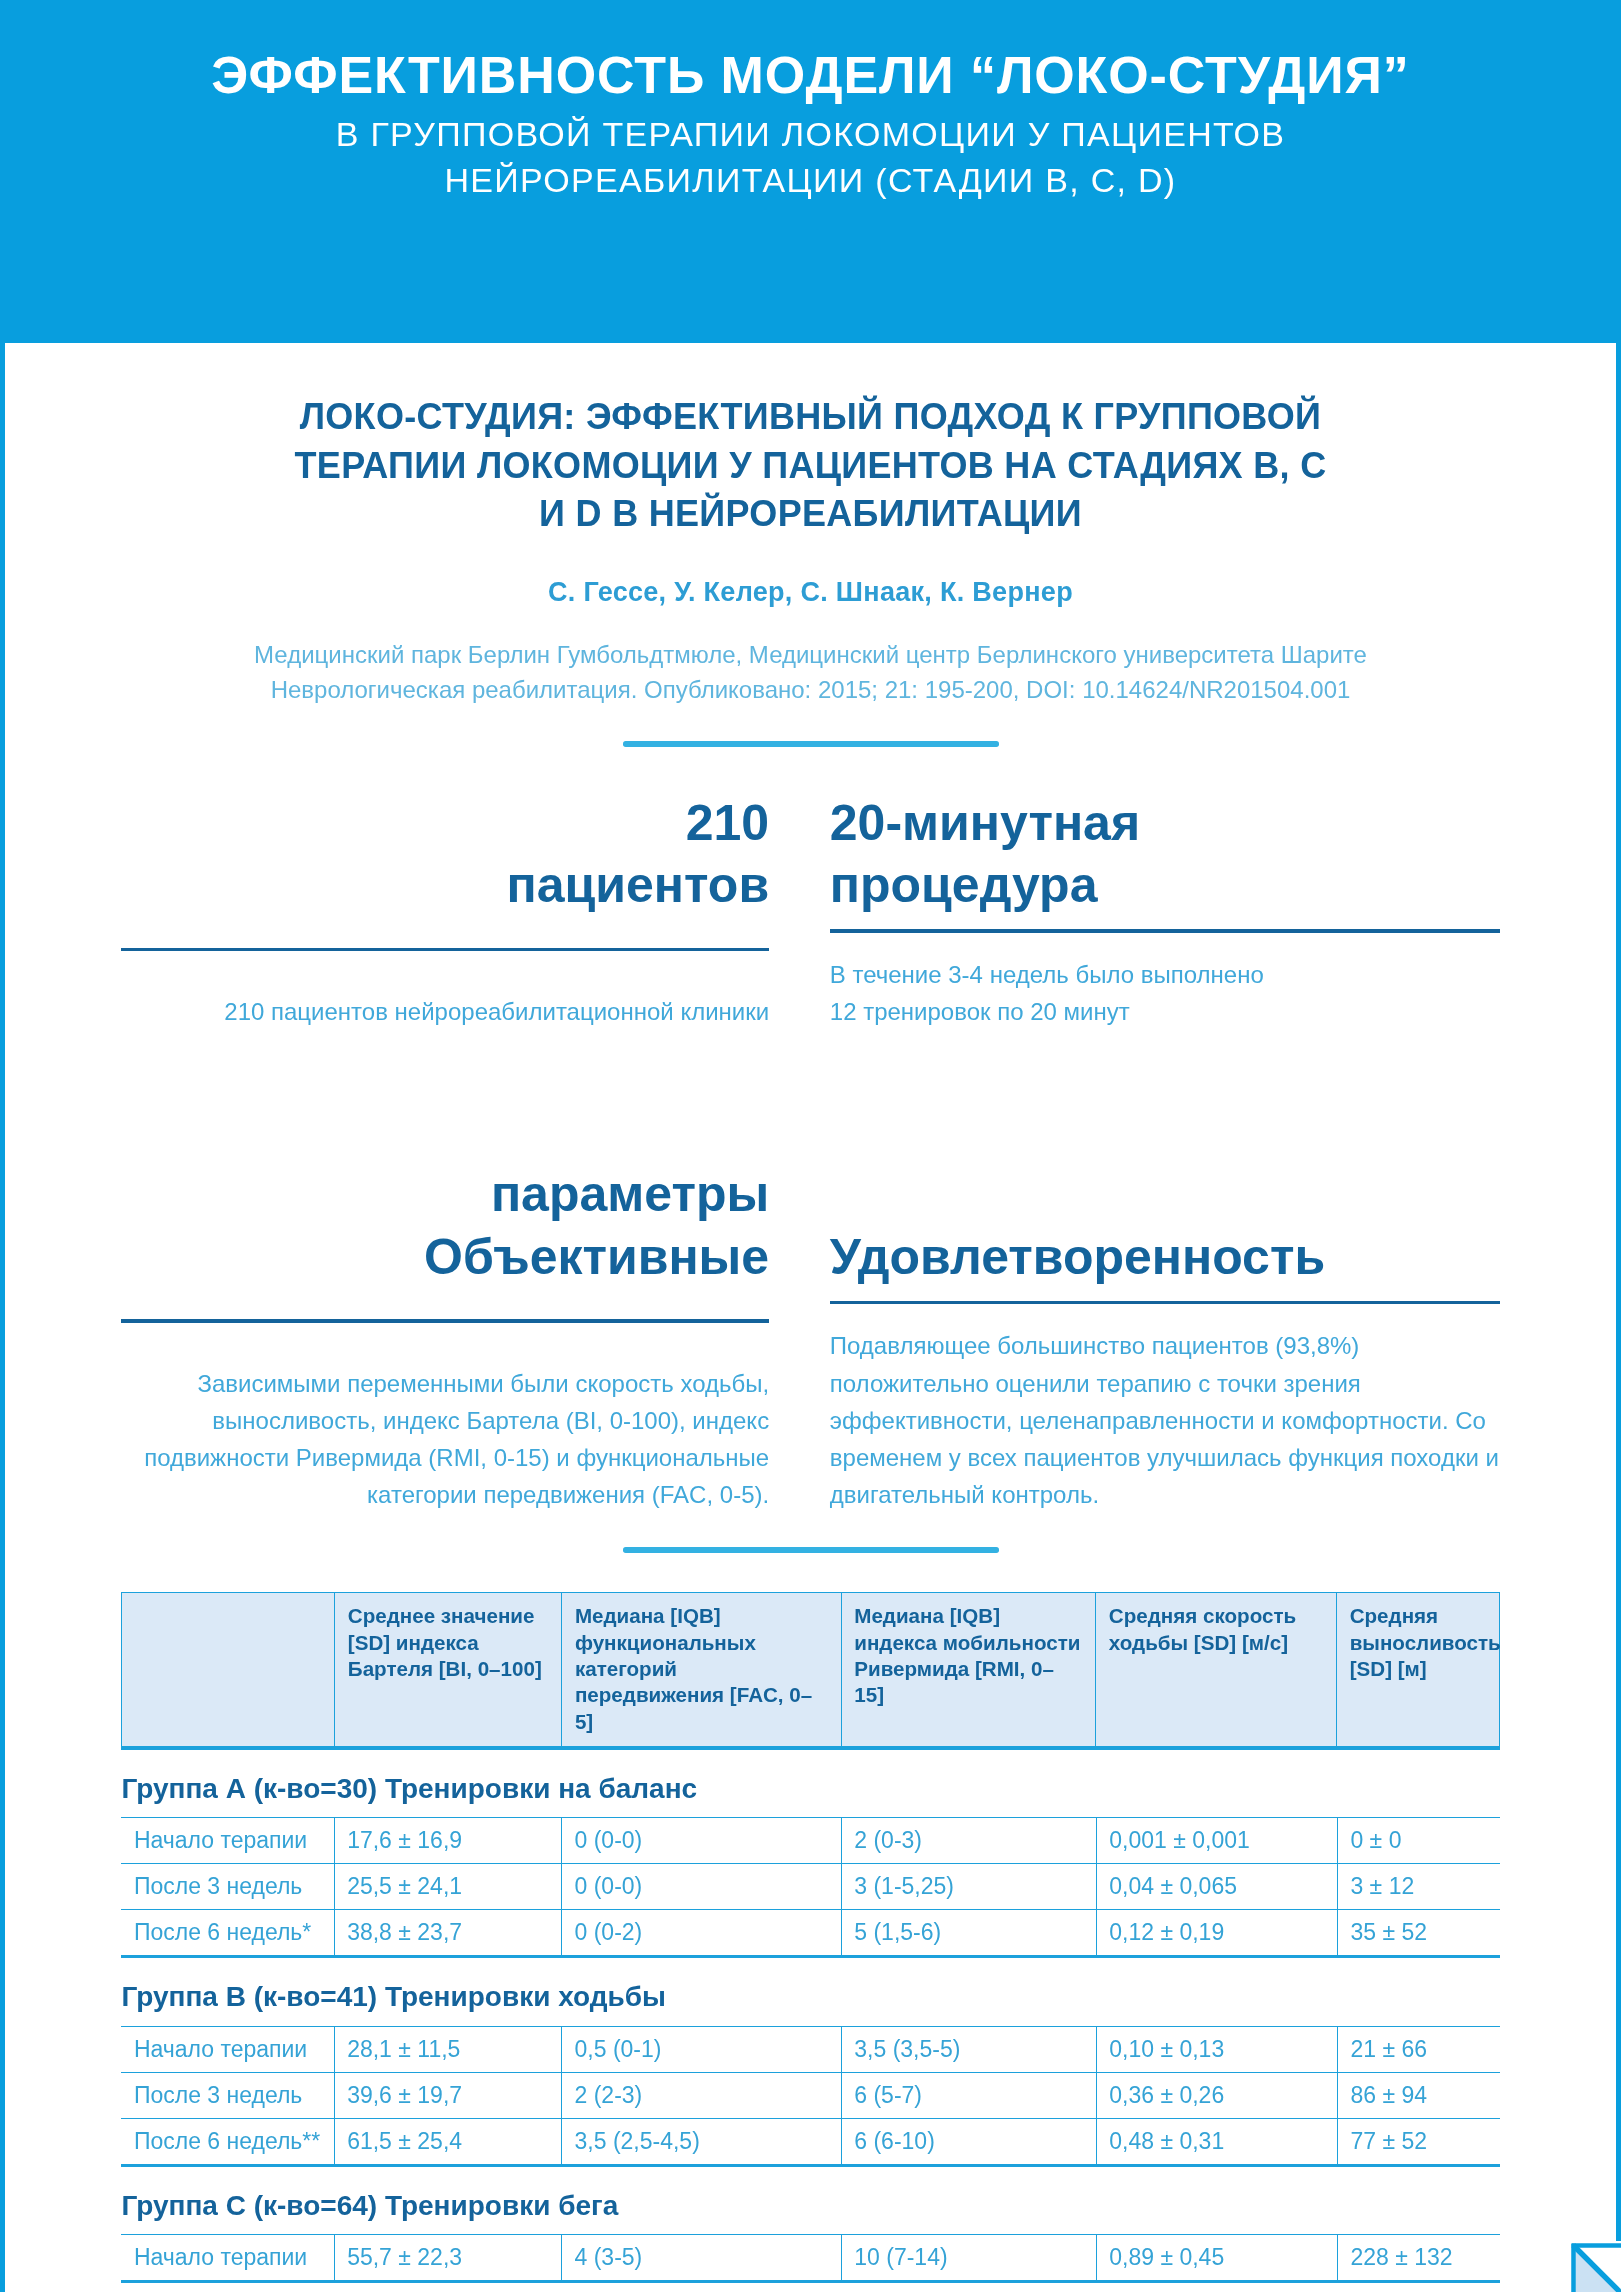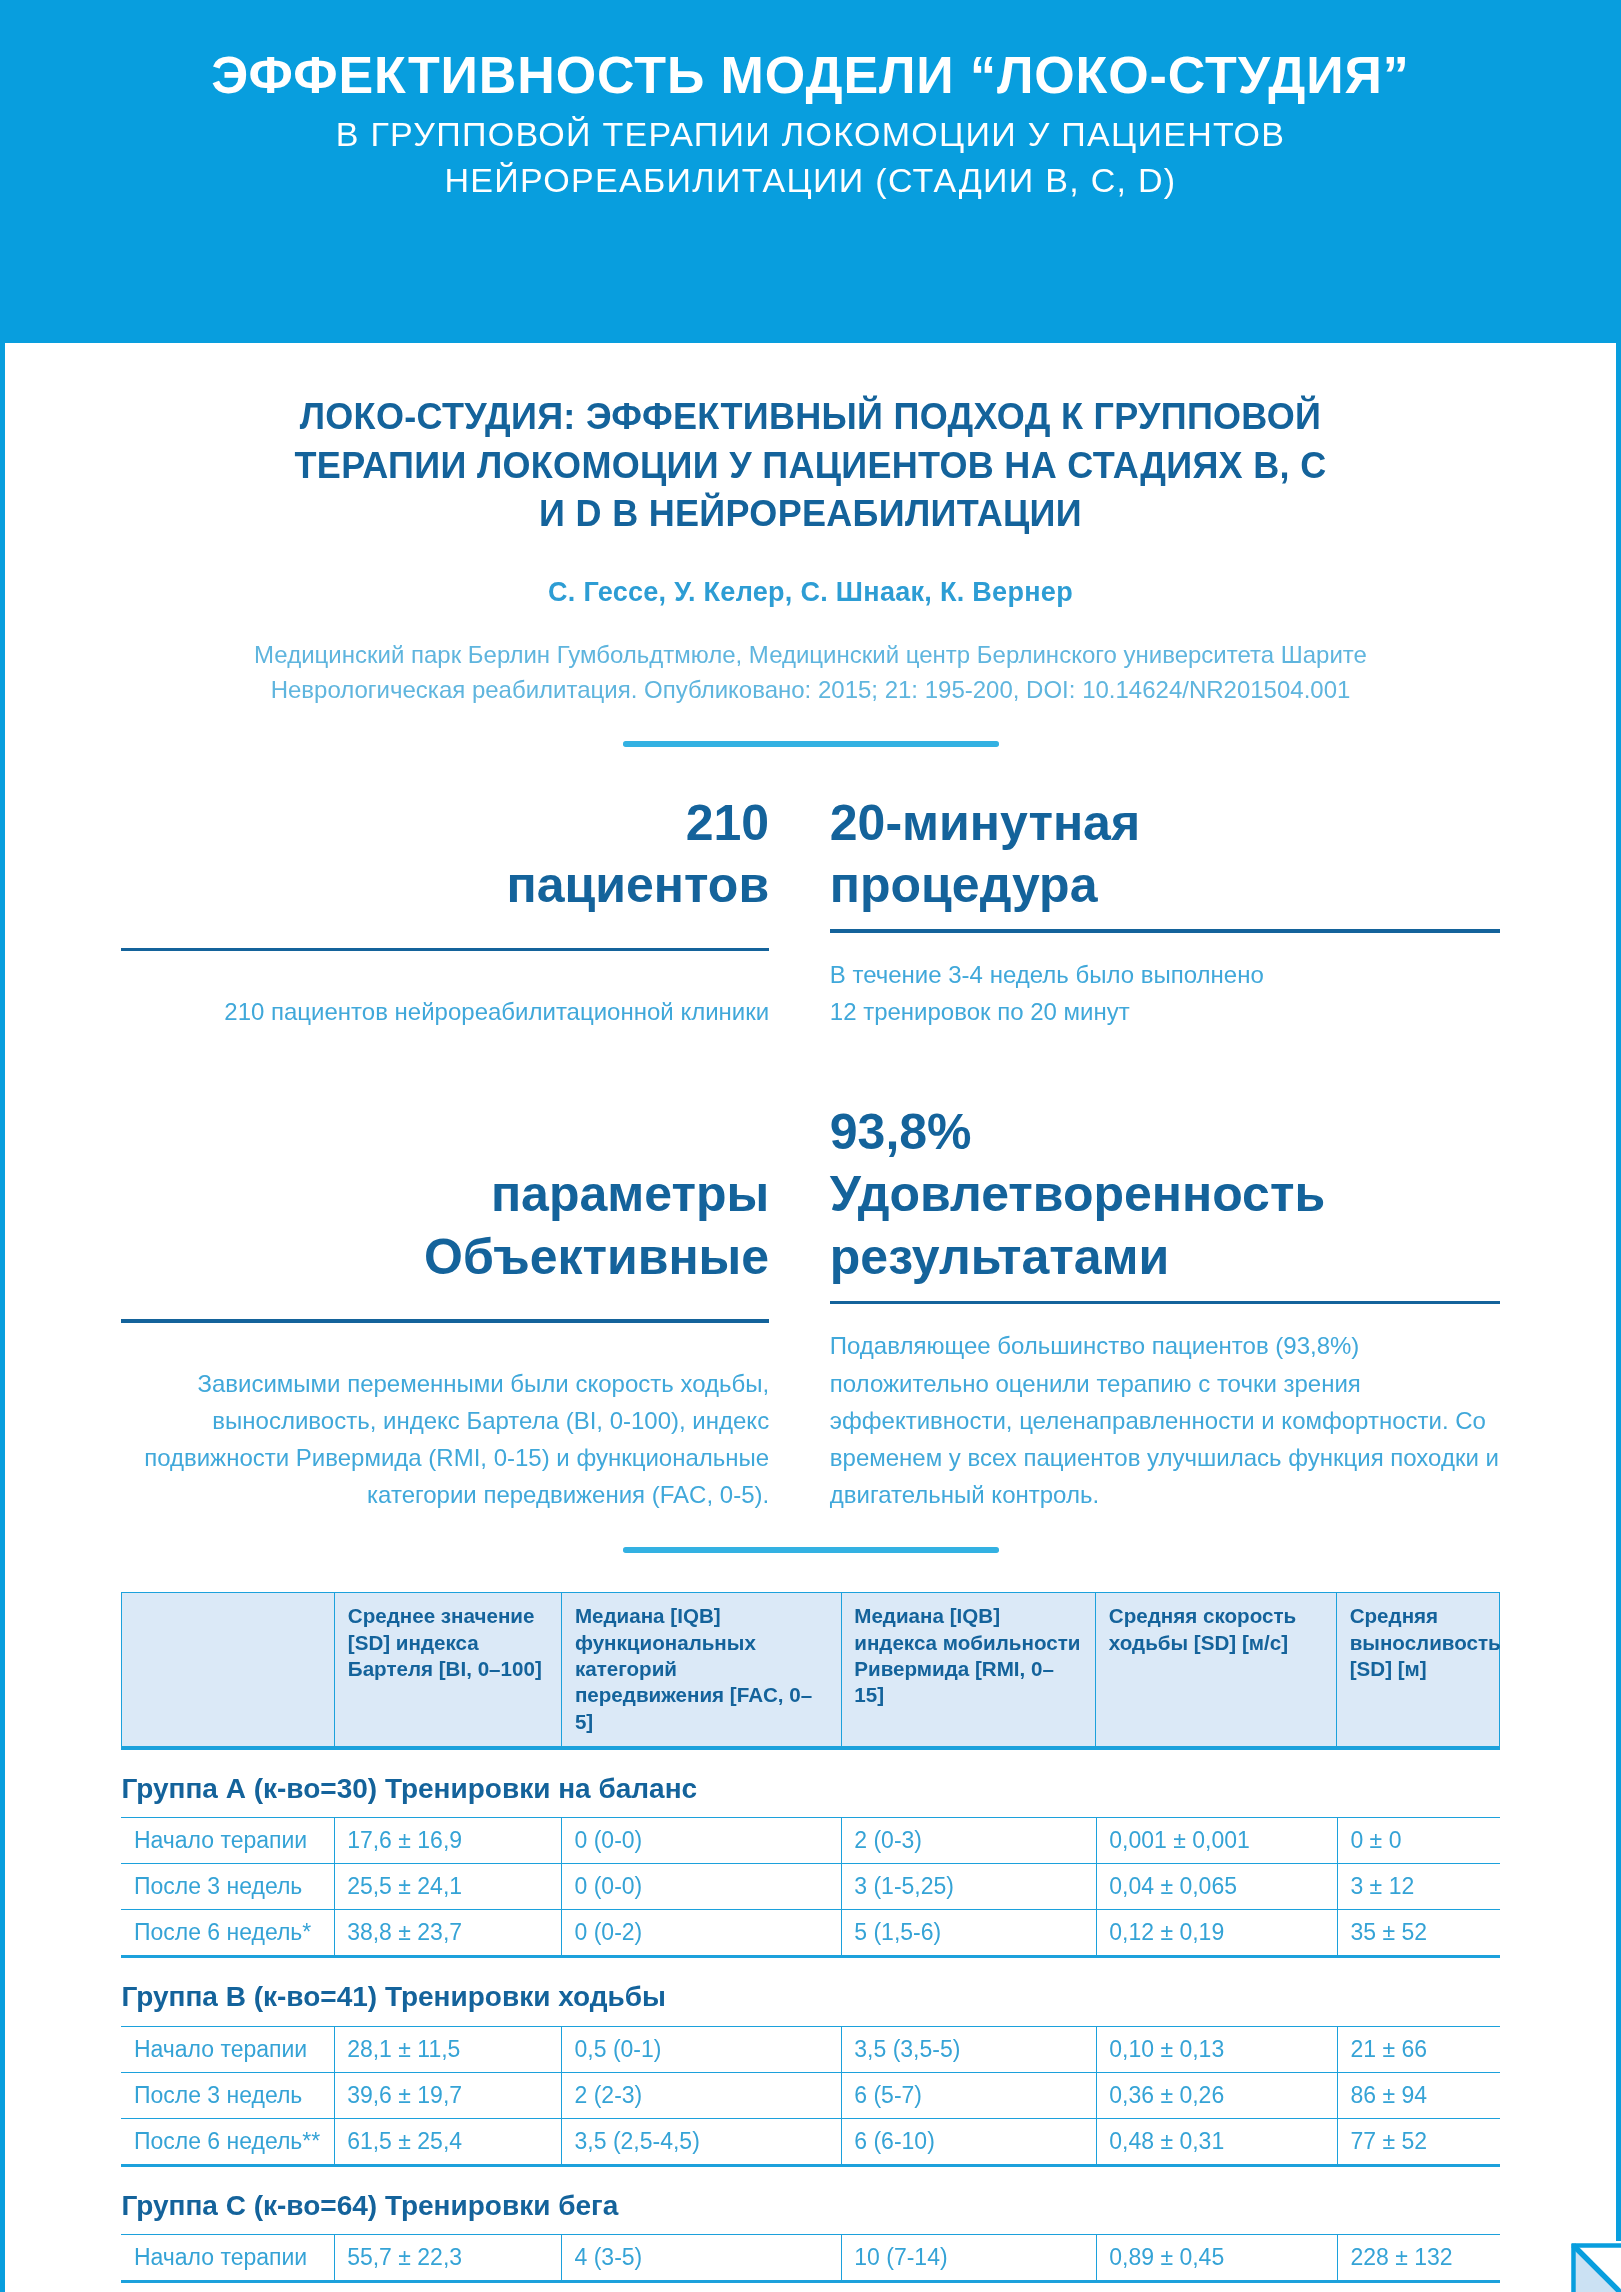--- a/index.html
+++ b/index.html
@@ -119,23 +119,21 @@
       <div class="stat left">
         <div class="stat-head">
           <span>параметры</span>
           <span>Объективные</span>
         </div>
         <div class="stat-rule"></div>
         <p class="stat-caption">Зависимыми переменными были скорость ходьбы, выносливость, индекс Бартела (BI, 0-100), индекс подвижности Ривермида (RMI, 0-15) и функциональные категории передвижения (FAC, 0-5).</p>
       </div>
       <div class="stat right">
         <div class="stat-head">
-          <span>93,8%</span>
           <span>Удовлетворенность</span>
-          <span>результатами</span>
         </div>
         <div class="stat-rule"></div>
         <p class="stat-caption">Подавляющее большинство пациентов (93,8%) положительно оценили терапию с точки зрения эффективности, целенаправленности и комфортности. Со временем у всех пациентов улучшилась функция походки и двигательный контроль.</p>
       </div>
     </div>
 
     <div class="divider"></div>
 
     <div class="results-table">
 

